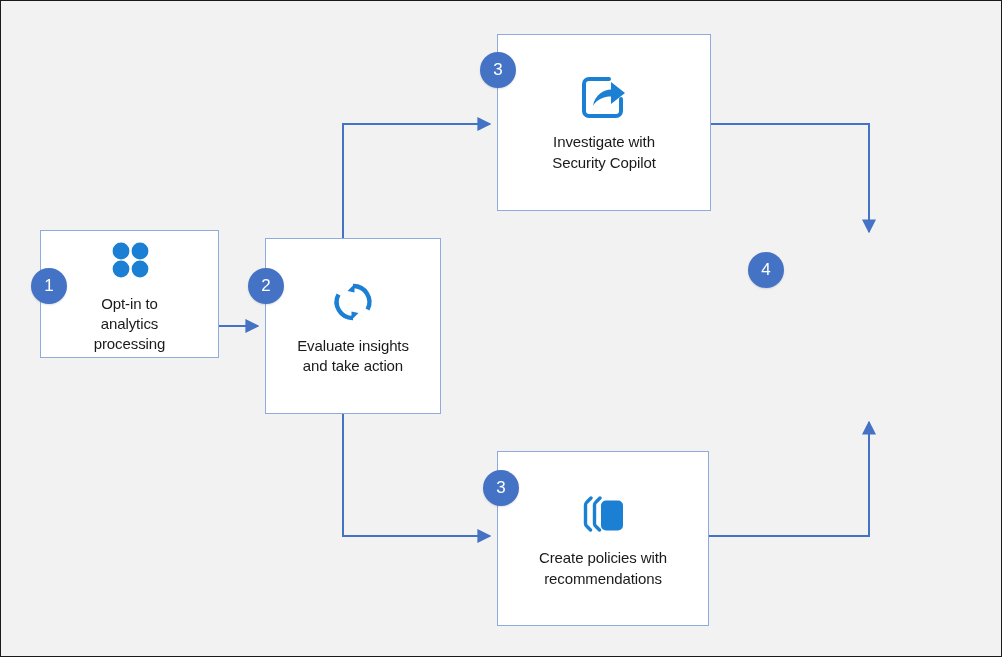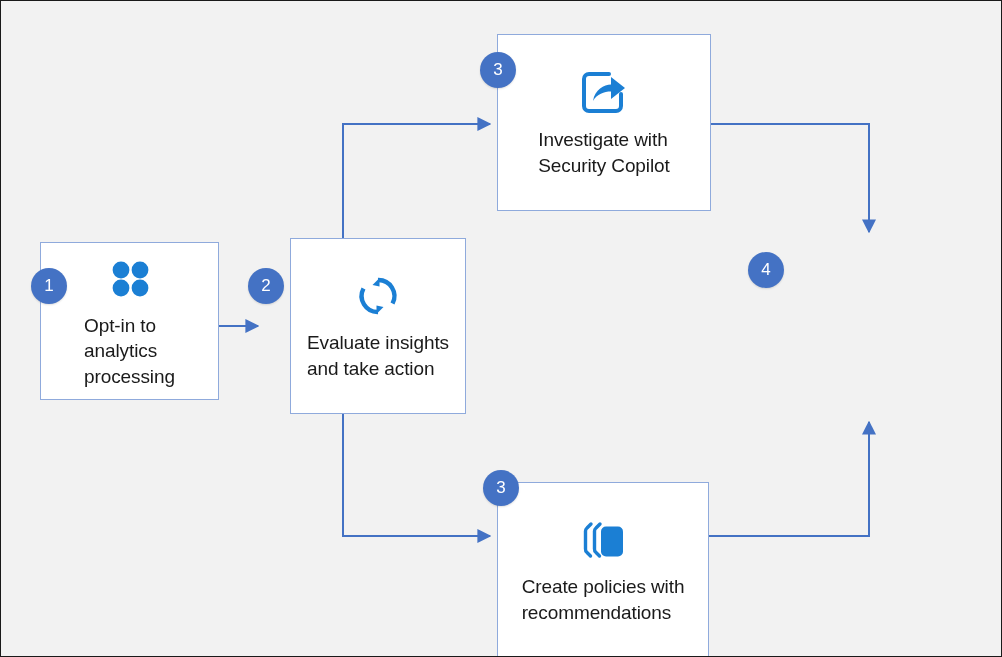--- a/index.html
+++ b/index.html
@@ -40,46 +40,46 @@
   }
   .node-icon {
     display: flex;
     align-items: center;
     justify-content: center;
     height: 52px;
     margin-bottom: 8px;
   }
   .node-label {
     color: #1a1a1a;
-    font-size: 19px;
+    font-size: 15px;
     line-height: 1.35;
-    text-align: left;
+    text-align: center;
     padding: 0 10px;
     white-space: pre-line;
     letter-spacing: -0.1px;
   }
   .badge {
     position: absolute;
     width: 36px;
     height: 36px;
     border-radius: 50%;
     background: #4472c4;
     color: #ffffff;
     font-size: 17px;
     display: flex;
     align-items: center;
     justify-content: center;
     z-index: 5;
     box-shadow: 0 1px 2px rgba(0,0,0,0.13);
   }
   
-  #node-1 { left: 39px;  top: 241px; width: 179px; height: 158px; }
-  #node-2 { left: 264px; top: 237px; width: 176px; height: 176px; margin-left: 25px; }
+  #node-1 { left: 39px;  top: 229px; width: 179px; height: 128px; }
+  #node-2 { left: 264px; top: 237px; width: 176px; height: 176px; }
   #node-3a{ left: 496px; top: 33px;  width: 214px; height: 177px; }
-  #node-3b{ left: 496px; top: 450px; width: 212px; height: 175px; margin-top: 31px; }
+  #node-3b{ left: 496px; top: 450px; width: 212px; height: 175px; }
   #node-4 { left: 761px; top: 238px; width: 213px; height: 176px; }
   #badge-1 { left: 30px;  top: 267px; }
   #badge-2 { left: 247px; top: 267px; }
   #badge-3a{ left: 479px; top: 51px;  }
   #badge-3b{ left: 482px; top: 469px; }
   #badge-4 { left: 747px; top: 251px; }
 </style>
 </head>
 <body>
 

